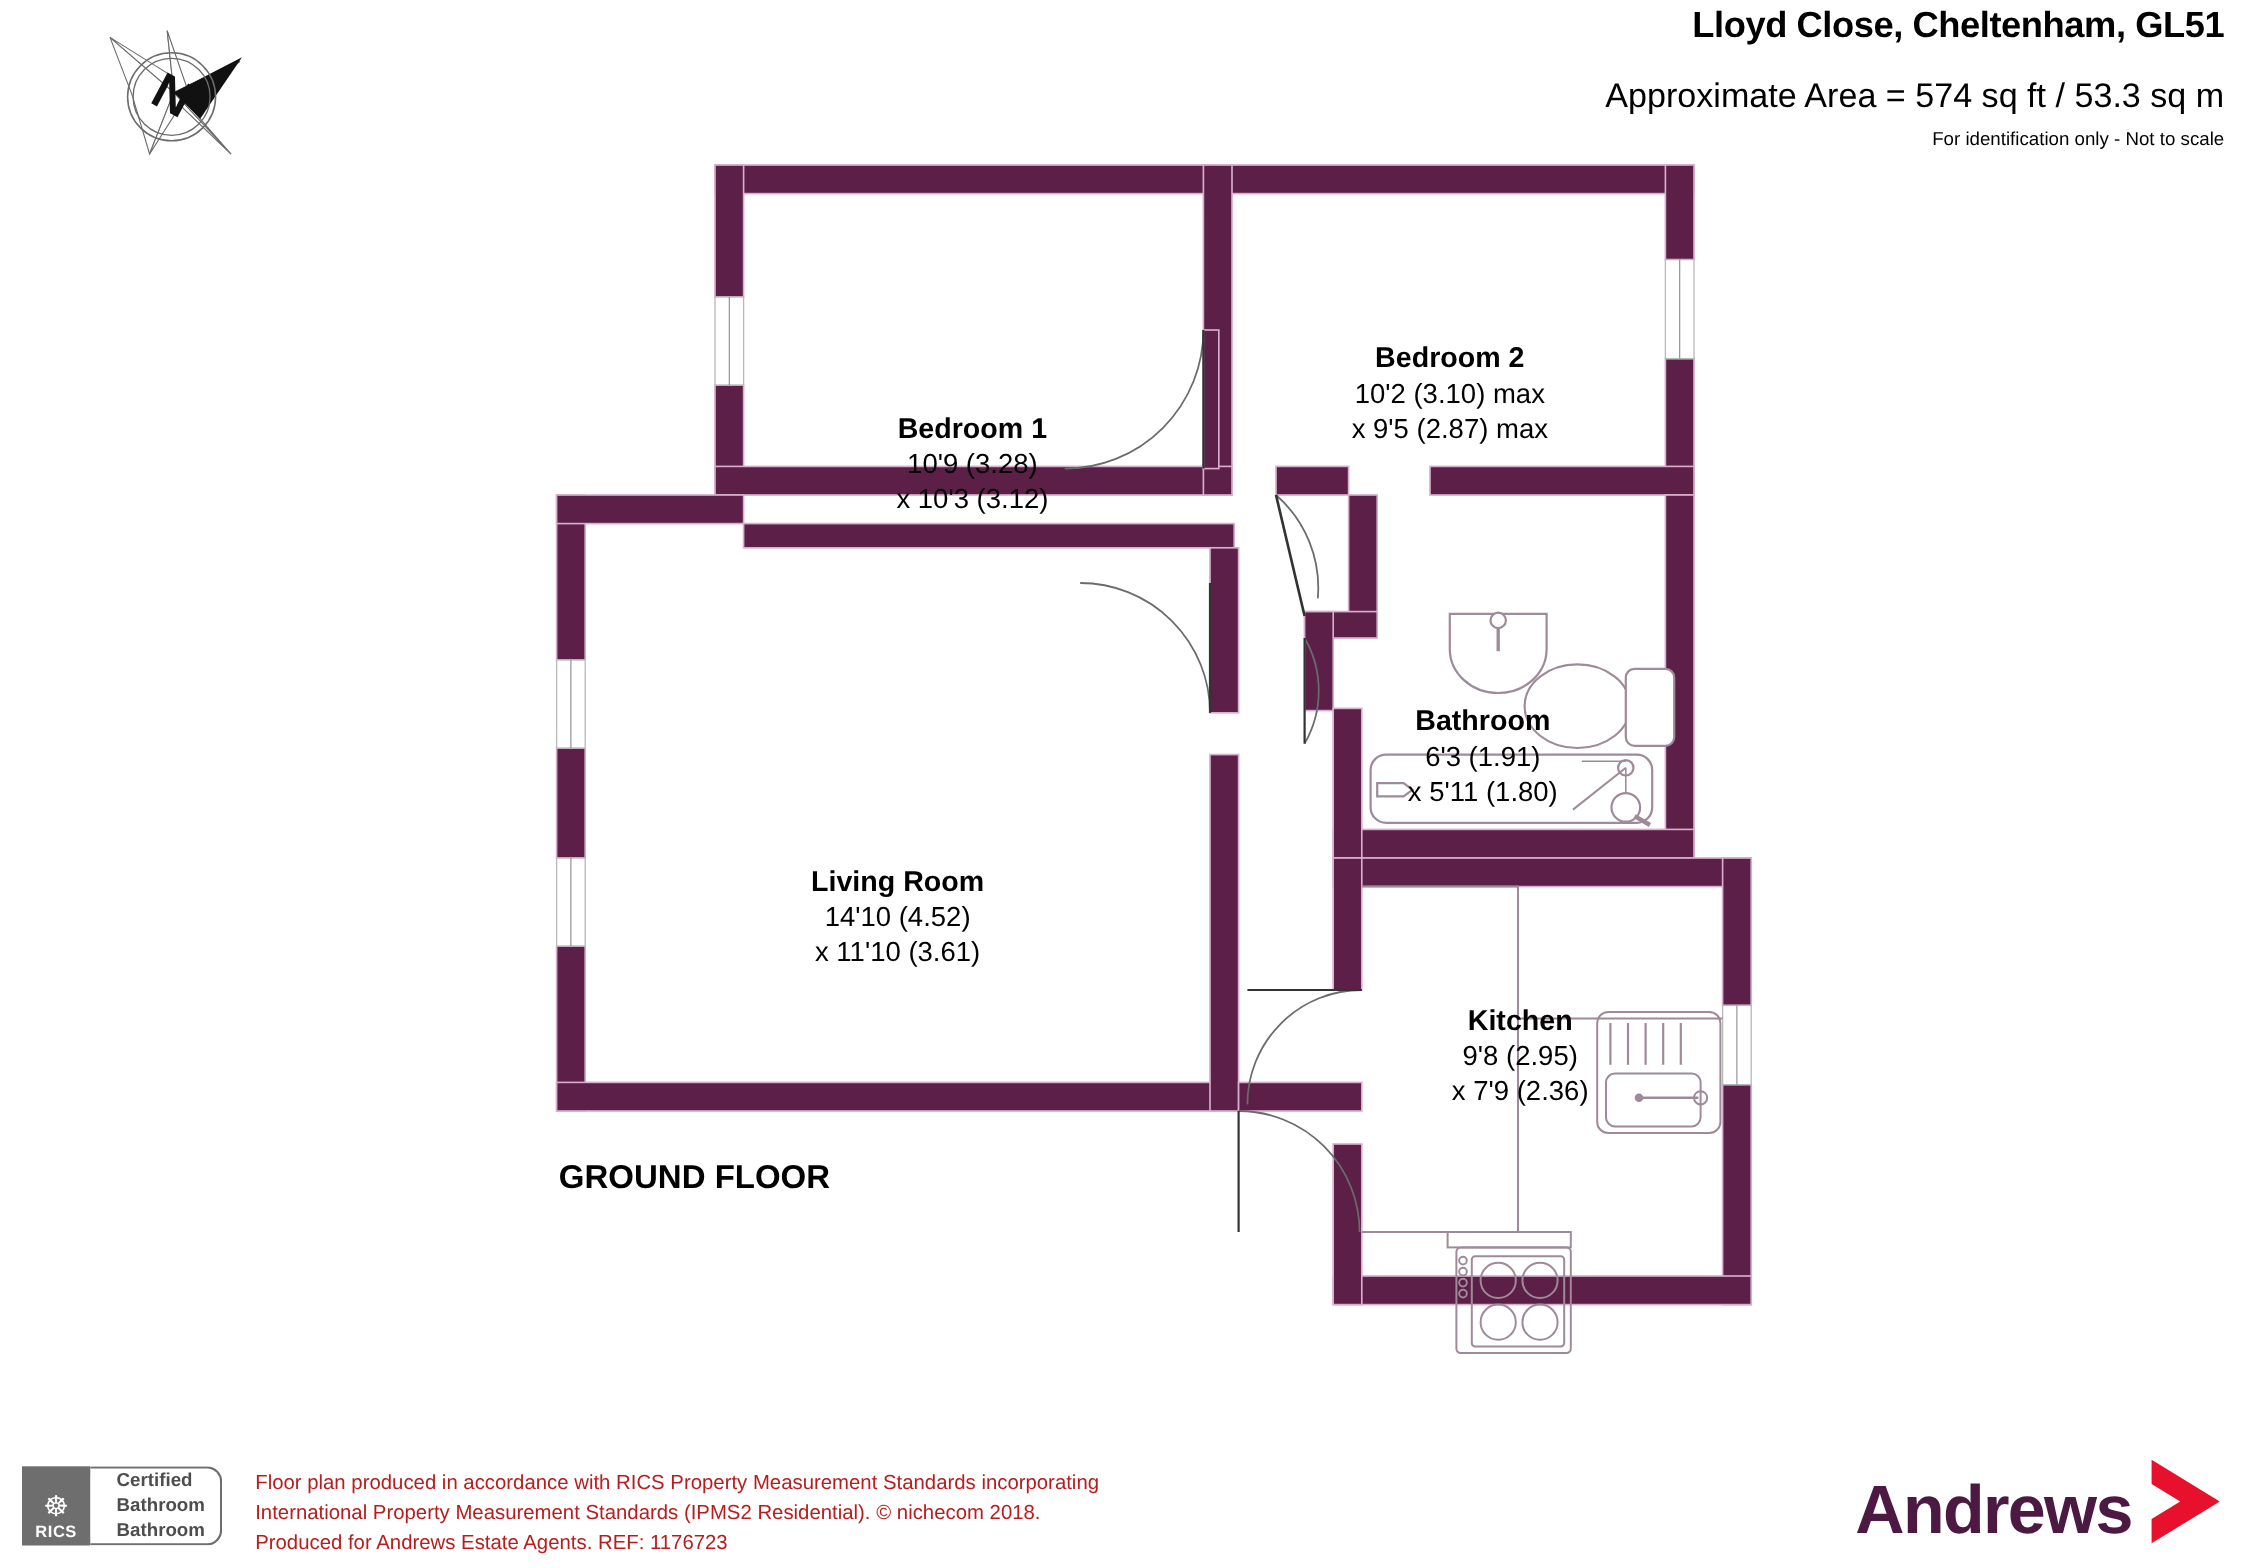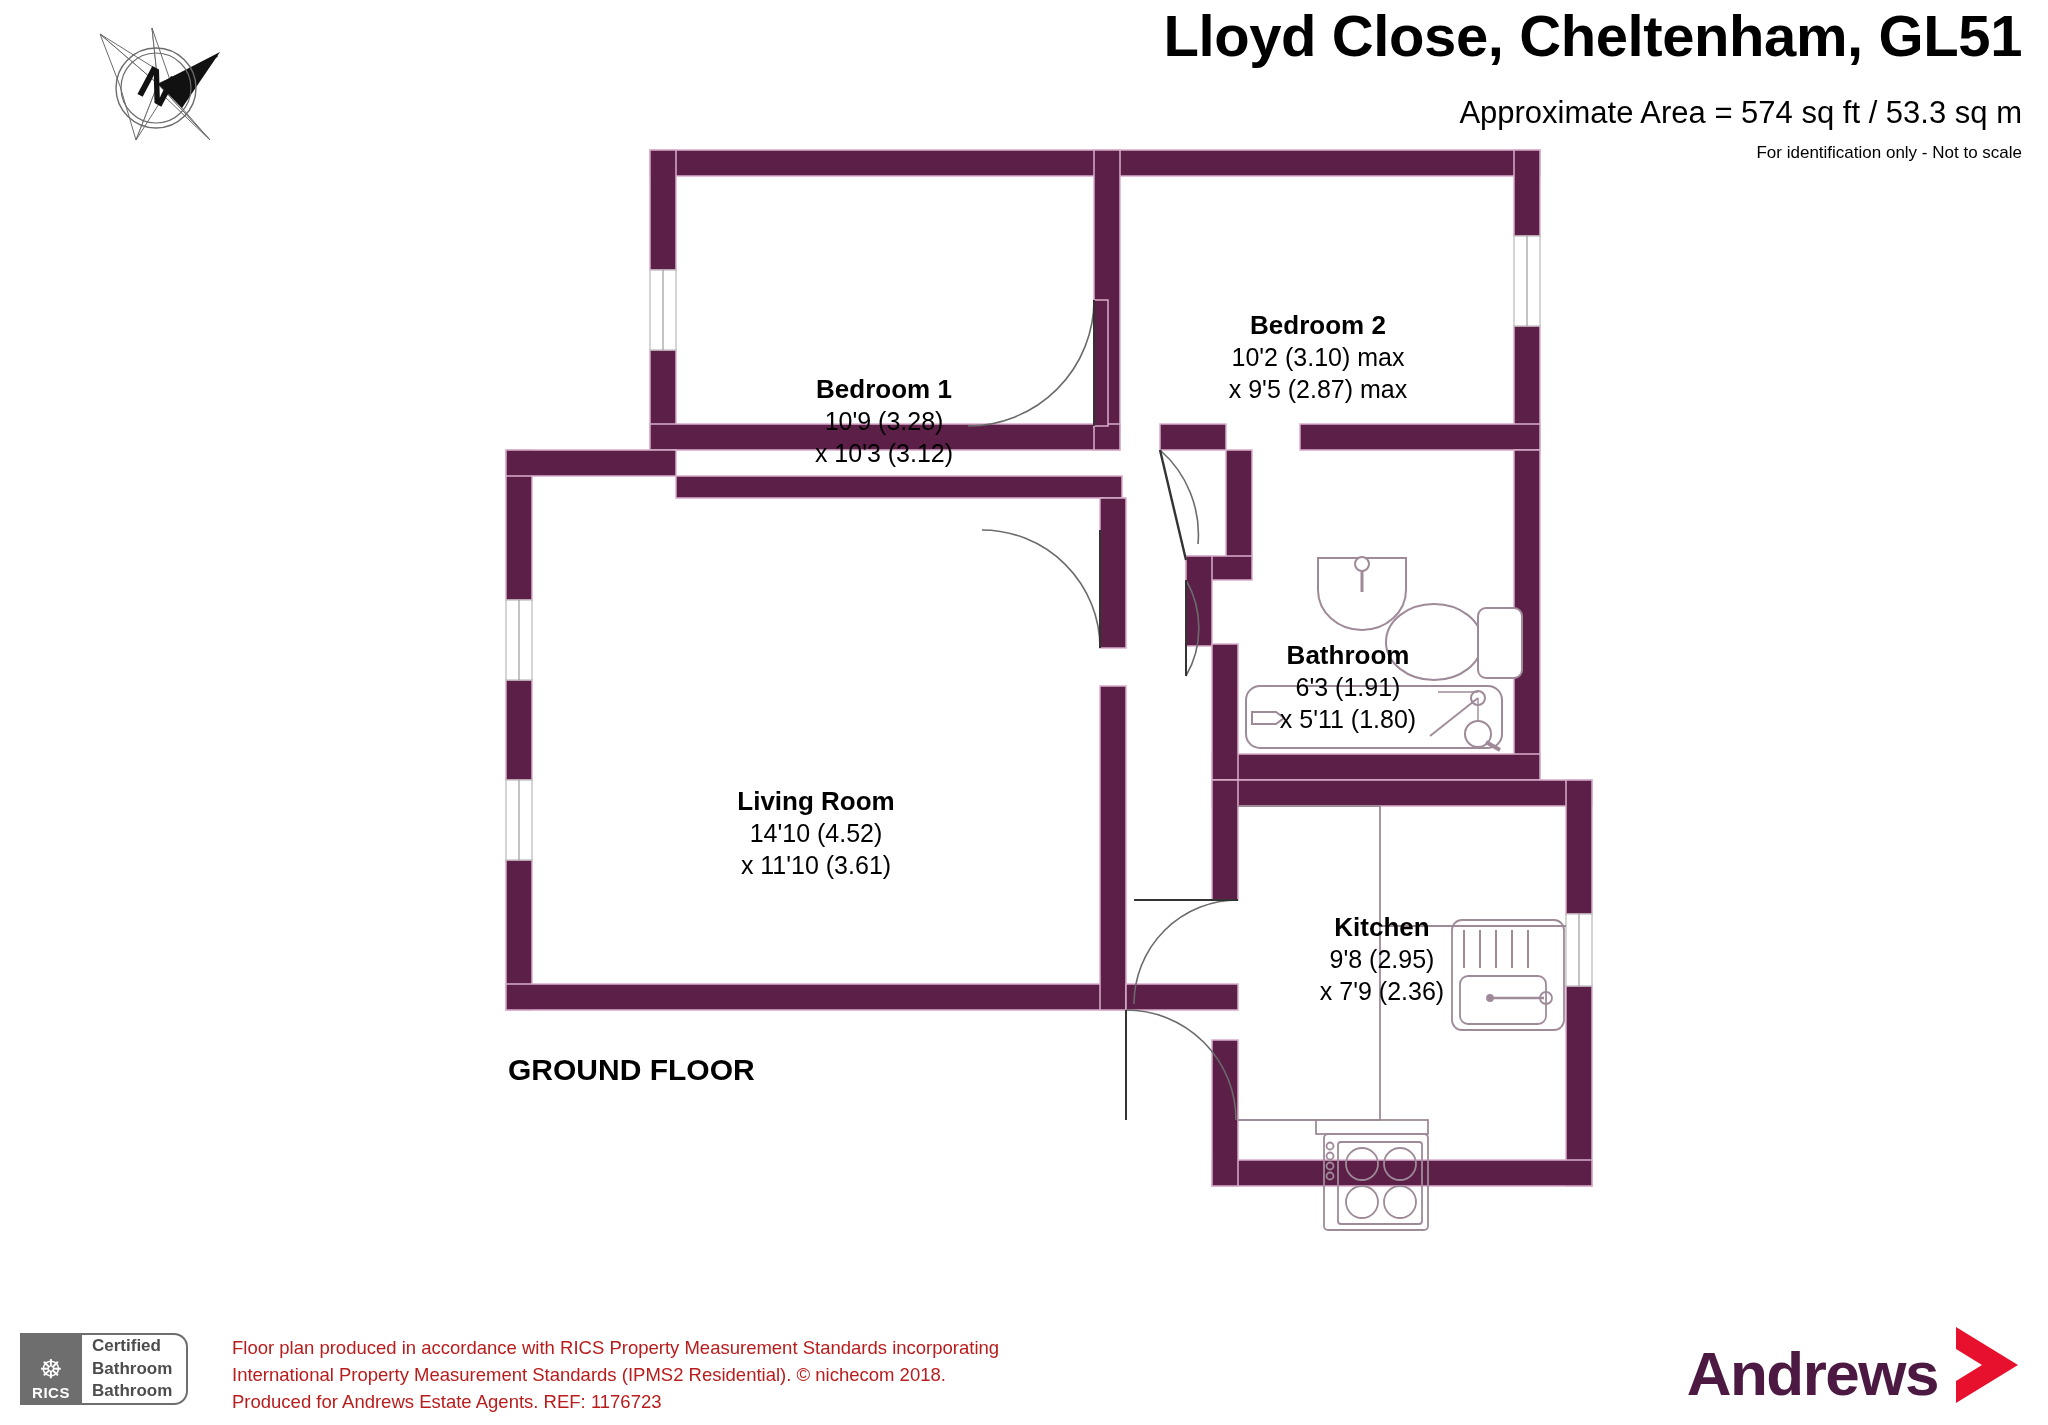--- a/index.html
+++ b/index.html
@@ -18,21 +18,21 @@
 
   
   #header {
     position: absolute;
     top: 0;
     right: 26px;
     width: 1200px;
     text-align: right;
   }
   #title {
-    font-size: 58px;
+    font-size: 33px;
     font-weight: bold;
     letter-spacing: -0.4px;
     line-height: 1.05;
     margin-top: 6px;
     white-space: nowrap;
   }
   #area {
     font-size: 31px;
     font-weight: normal;
     margin-top: 28px;
@@ -111,21 +111,21 @@
   }
   #rics-mark .rics-text {
     font-size: 15px;
     font-weight: bold;
     letter-spacing: 0.5px;
   }
   #rics-words {
     border: 2px solid #6e6e6e;
     border-left: none;
     border-radius: 0 14px 14px 0;
-    padding: 3px 14px 3px 10px;
+    padding: 3px 14px 3px 24px;
     color: #4d4d4d;
     font-size: 17px;
     font-weight: bold;
     line-height: 1.32;
     display: flex;
     flex-direction: column;
     justify-content: center;
   }
   #disclaimer {
     position: absolute;

